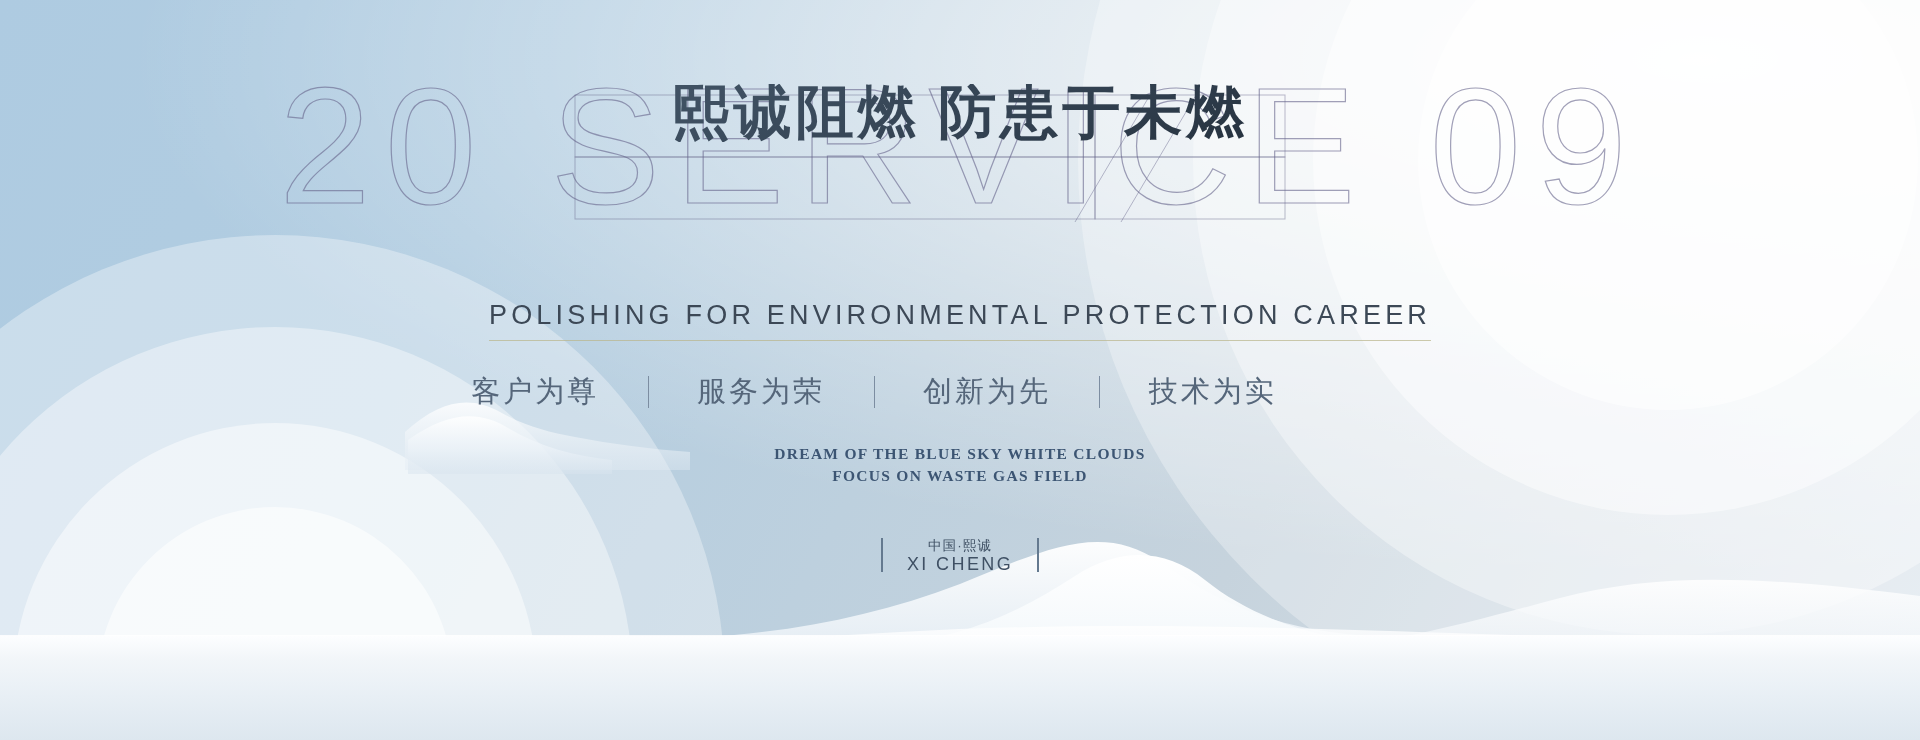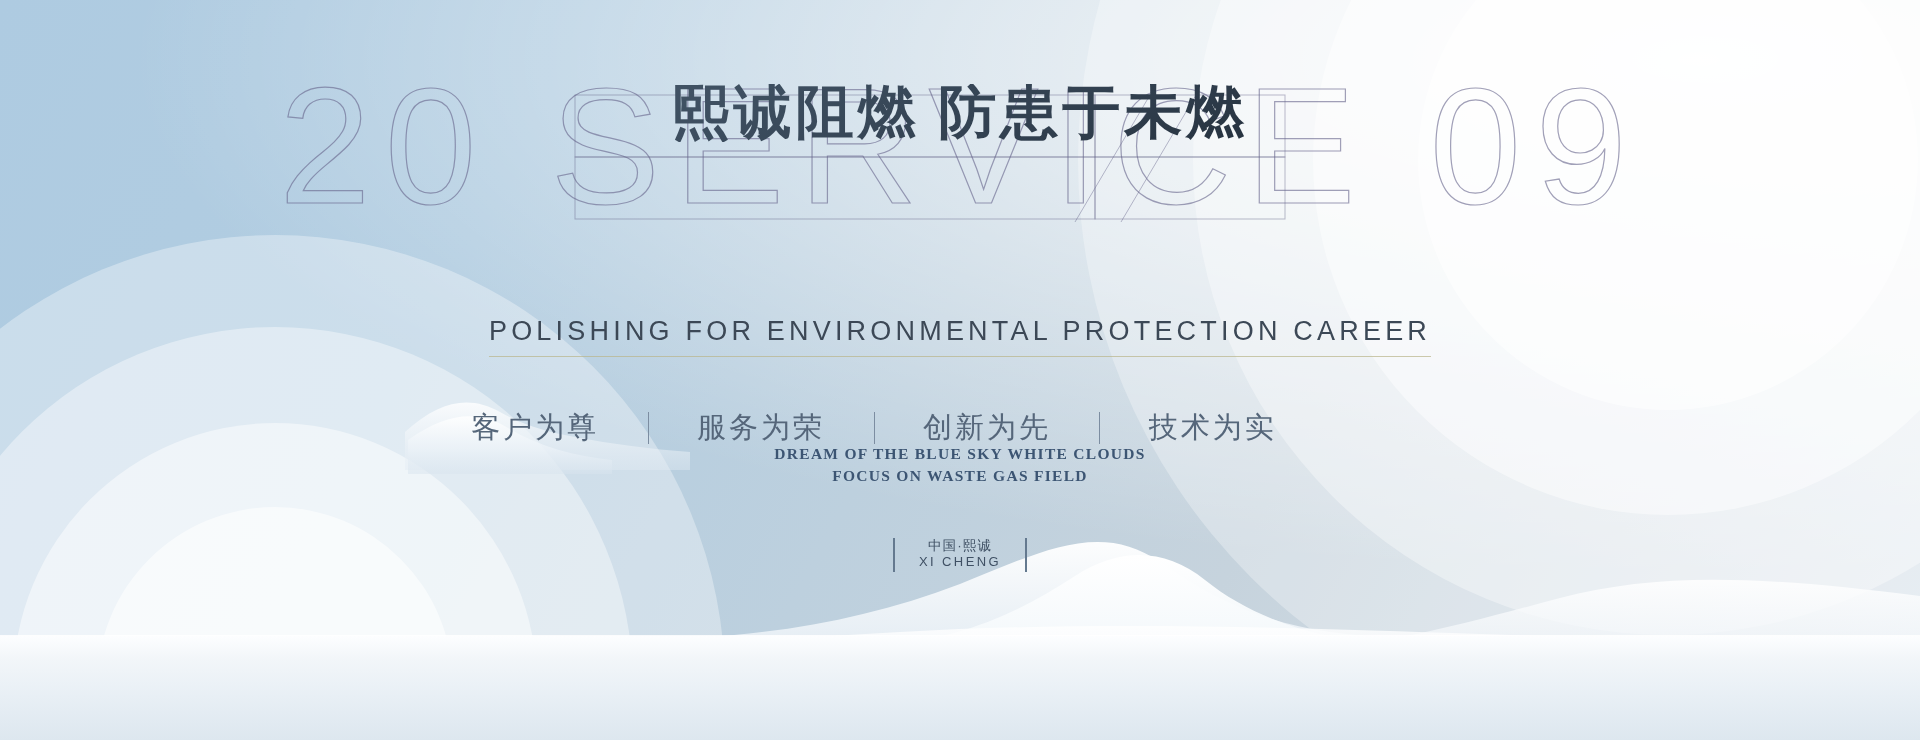--- a/index.html
+++ b/index.html
@@ -71,37 +71,36 @@
     -webkit-background-clip:text;
     background-clip:text;
     color:transparent;
     white-space:nowrap;
   }
   .hl-1{font-size:66px;letter-spacing:6px;}
   .hl-2{font-size:58px;letter-spacing:4px;margin-top:8px;}
 
   
   .tagline-wrap{
-    position:absolute;left:0;top:316px;width:1920px;text-align:center;
+    position:absolute;left:0;top:300px;width:1920px;text-align:center;
   }
   .tagline{
     display:inline-block;
     font-family:"Liberation Sans","DejaVu Sans",sans-serif;
     font-size:27px;font-weight:400;letter-spacing:4.2px;
     color:#3c4856;
     padding-bottom:9px;
     border-bottom:1.5px solid rgba(186,182,140,.72);
     white-space:nowrap;
   }
 
   
   .values{
     position:absolute;left:0;top:372px;width:1748px;text-align:center;
     white-space:nowrap;
-    margin-top:36px;
   }
   .value-item{
     display:inline-block;vertical-align:middle;
     font-family:"Liberation Sans","DejaVu Sans",sans-serif;
     font-size:29px;letter-spacing:3px;color:#55667a;
   }
   .value-sep{
     display:inline-block;vertical-align:middle;
     width:1px;height:32px;margin:0 44px;
     background:#7c8da1;
@@ -117,21 +116,21 @@
   .couplet .c-line{font-size:15.5px;letter-spacing:1.3px;line-height:1.42;}
 
   
   .brand{
     position:absolute;left:0;top:538px;width:1920px;
     display:flex;align-items:flex-start;justify-content:center;gap:24px;
   }
   .brand-bar{width:1.6px;height:34px;background:#64798f;}
   .brand-text{text-align:center;color:#3f5064;line-height:1.22;}
   .brand-cn{font-size:13.5px;letter-spacing:1.1px;}
-  .brand-en{font-size:13px;letter-spacing:2.4px;}
+  .brand-en{font-size:18px;letter-spacing:2.4px;}
 </style>
 </head>
 <body>
 
 <div id="stage">
 
   <div class="tr-rings">
     <div class="ring r1"></div>
     <div class="ring r2"></div>
     <div class="ring r3"></div>

